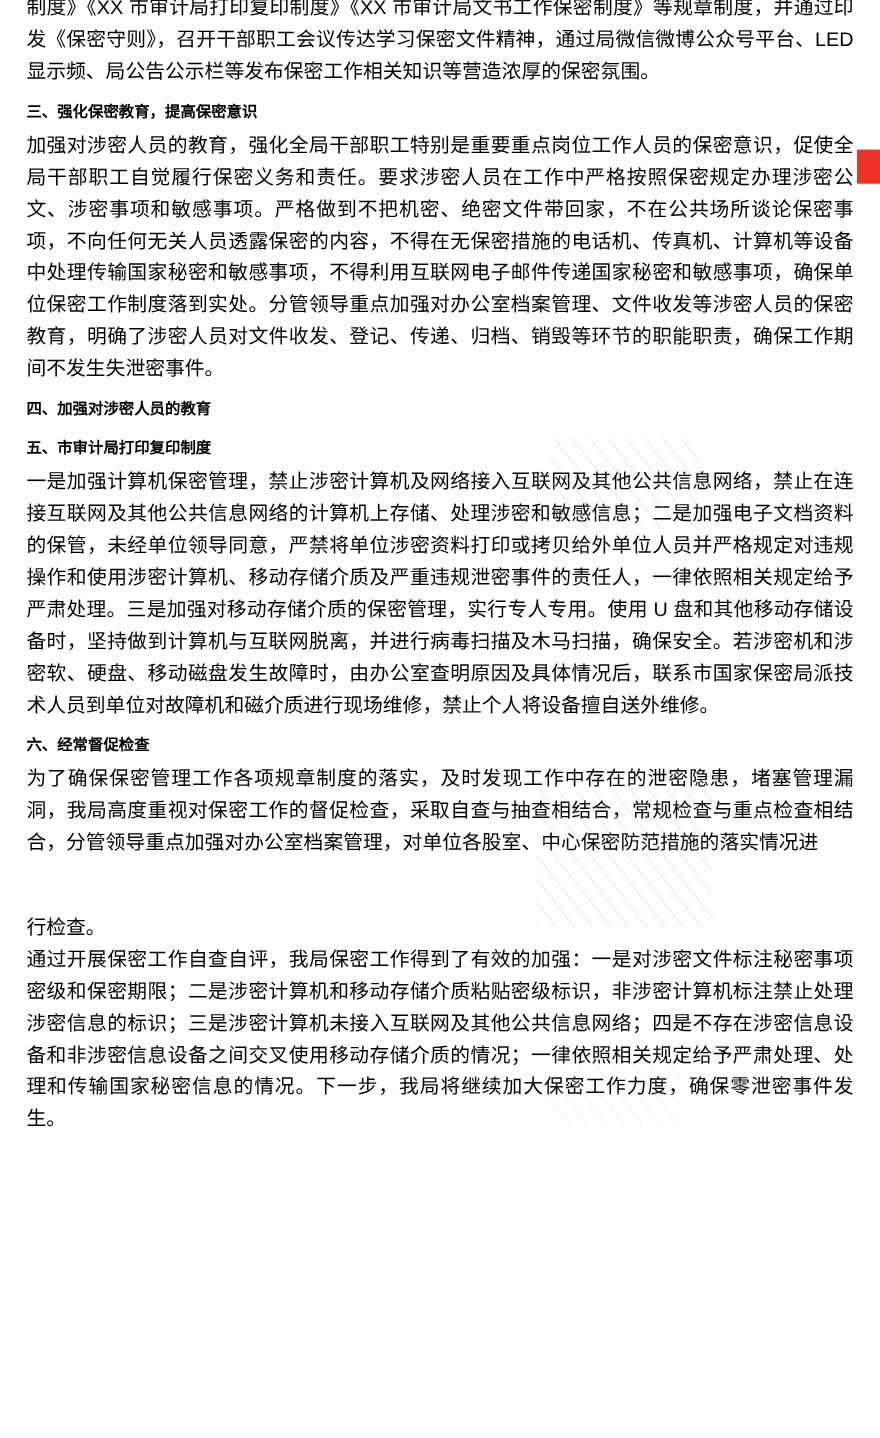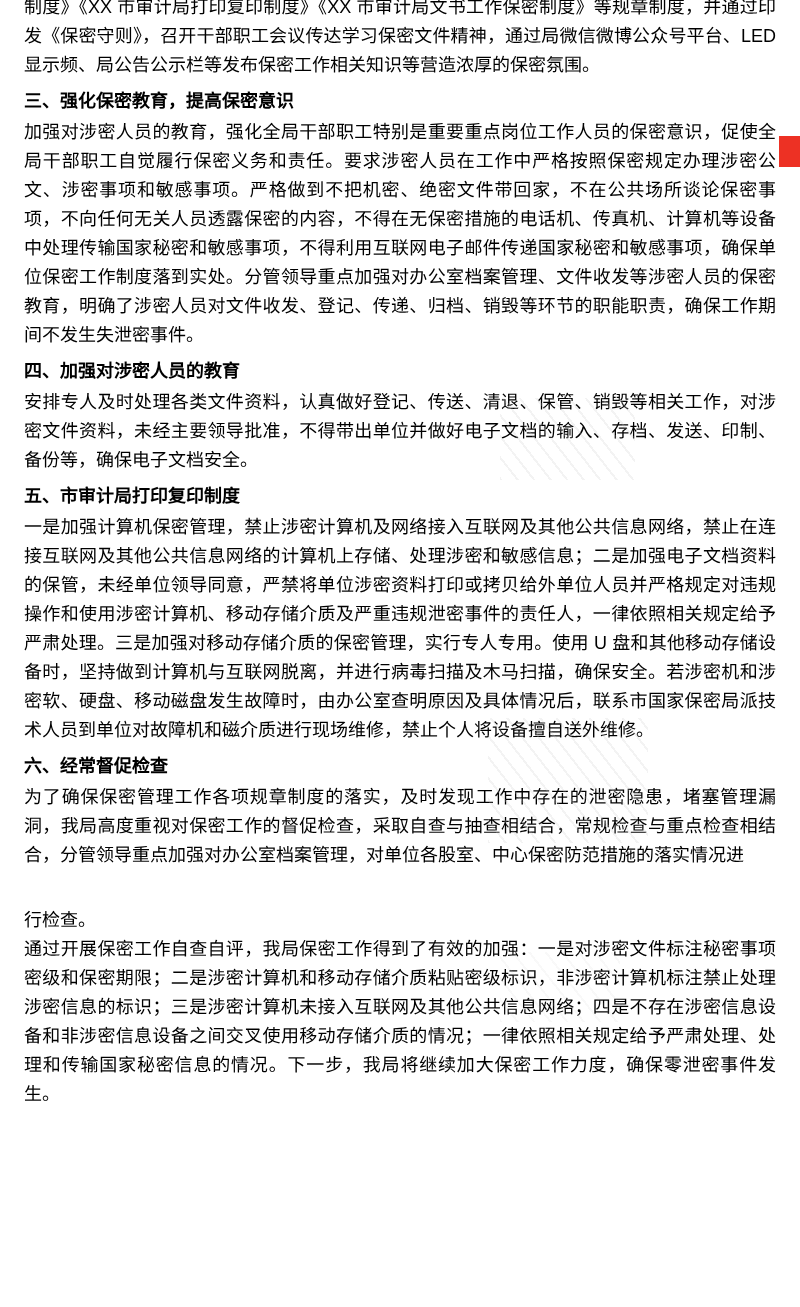--- a/index.html
+++ b/index.html
@@ -29,30 +29,30 @@
     text-align: justify;
     color: #000000;
     word-break: break-all;
   }
 
   .para.frag {
     margin-top: -7px; 
   }
 
   .heading {
-    font-size: 18px;
+    font-size: 14px;
     line-height: 29px;
     font-weight: 700;
     margin-top: 7px;
     margin-bottom: 2px;
     color: #000000;
   }
 
   .para.continuation {
-    margin-top: 36px; 
+    margin-top: 48px; 
   }
 
   
   .red-marker {
     position: absolute;
     top: 136px;
     right: 0;
     width: 21px;
     height: 31px;
     background: #ed3124;
@@ -77,21 +77,20 @@
 <body>
 
 <div class="page">
 
   <p class="para frag">制度》《XX 市审计局打印复印制度》《XX 市审计局文书工作保密制度》等规章制度，并通过印发《保密守则》，召开干部职工会议传达学习保密文件精神，通过局微信微博公众号平台、LED 显示频、局公告公示栏等发布保密工作相关知识等营造浓厚的保密氛围。</p>
 
   <h2 class="heading">三、强化保密教育，提高保密意识</h2>
   <p class="para">加强对涉密人员的教育，强化全局干部职工特别是重要重点岗位工作人员的保密意识，促使全局干部职工自觉履行保密义务和责任。要求涉密人员在工作中严格按照保密规定办理涉密公文、涉密事项和敏感事项。严格做到不把机密、绝密文件带回家，不在公共场所谈论保密事项，不向任何无关人员透露保密的内容，不得在无保密措施的电话机、传真机、计算机等设备中处理传输国家秘密和敏感事项，不得利用互联网电子邮件传递国家秘密和敏感事项，确保单位保密工作制度落到实处。分管领导重点加强对办公室档案管理、文件收发等涉密人员的保密教育，明确了涉密人员对文件收发、登记、传递、归档、销毁等环节的职能职责，确保工作期间不发生失泄密事件。</p>
 
   <h2 class="heading">四、加强对涉密人员的教育</h2>
-  <p class="para">安排专人及时处理各类文件资料，认真做好登记、传送、清退、保管、销毁等相关工作，对涉密文件资料，未经主要领导批准，不得带出单位并做好电子文档的输入、存档、发送、印制、备份等，确保电子文档安全。</p>
 
   <h2 class="heading">五、市审计局打印复印制度</h2>
   <p class="para">一是加强计算机保密管理，禁止涉密计算机及网络接入互联网及其他公共信息网络，禁止在连接互联网及其他公共信息网络的计算机上存储、处理涉密和敏感信息；二是加强电子文档资料的保管，未经单位领导同意，严禁将单位涉密资料打印或拷贝给外单位人员并严格规定对违规操作和使用涉密计算机、移动存储介质及严重违规泄密事件的责任人，一律依照相关规定给予严肃处理。三是加强对移动存储介质的保密管理，实行专人专用。使用 U 盘和其他移动存储设备时，坚持做到计算机与互联网脱离，并进行病毒扫描及木马扫描，确保安全。若涉密机和涉密软、硬盘、移动磁盘发生故障时，由办公室查明原因及具体情况后，联系市国家保密局派技术人员到单位对故障机和磁介质进行现场维修，禁止个人将设备擅自送外维修。</p>
 
   <h2 class="heading">六、经常督促检查</h2>
   <p class="para">为了确保保密管理工作各项规章制度的落实，及时发现工作中存在的泄密隐患，堵塞管理漏洞，我局高度重视对保密工作的督促检查，采取自查与抽查相结合，常规检查与重点检查相结合，分管领导重点加强对办公室档案管理，对单位各股室、中心保密防范措施的落实情况进</p>
 
   <p class="para continuation">行检查。</p>
 
   <p class="para">通过开展保密工作自查自评，我局保密工作得到了有效的加强：一是对涉密文件标注秘密事项密级和保密期限；二是涉密计算机和移动存储介质粘贴密级标识，非涉密计算机标注禁止处理涉密信息的标识；三是涉密计算机未接入互联网及其他公共信息网络；四是不存在涉密信息设备和非涉密信息设备之间交叉使用移动存储介质的情况；一律依照相关规定给予严肃处理、处理和传输国家秘密信息的情况。下一步，我局将继续加大保密工作力度，确保零泄密事件发生。</p>

